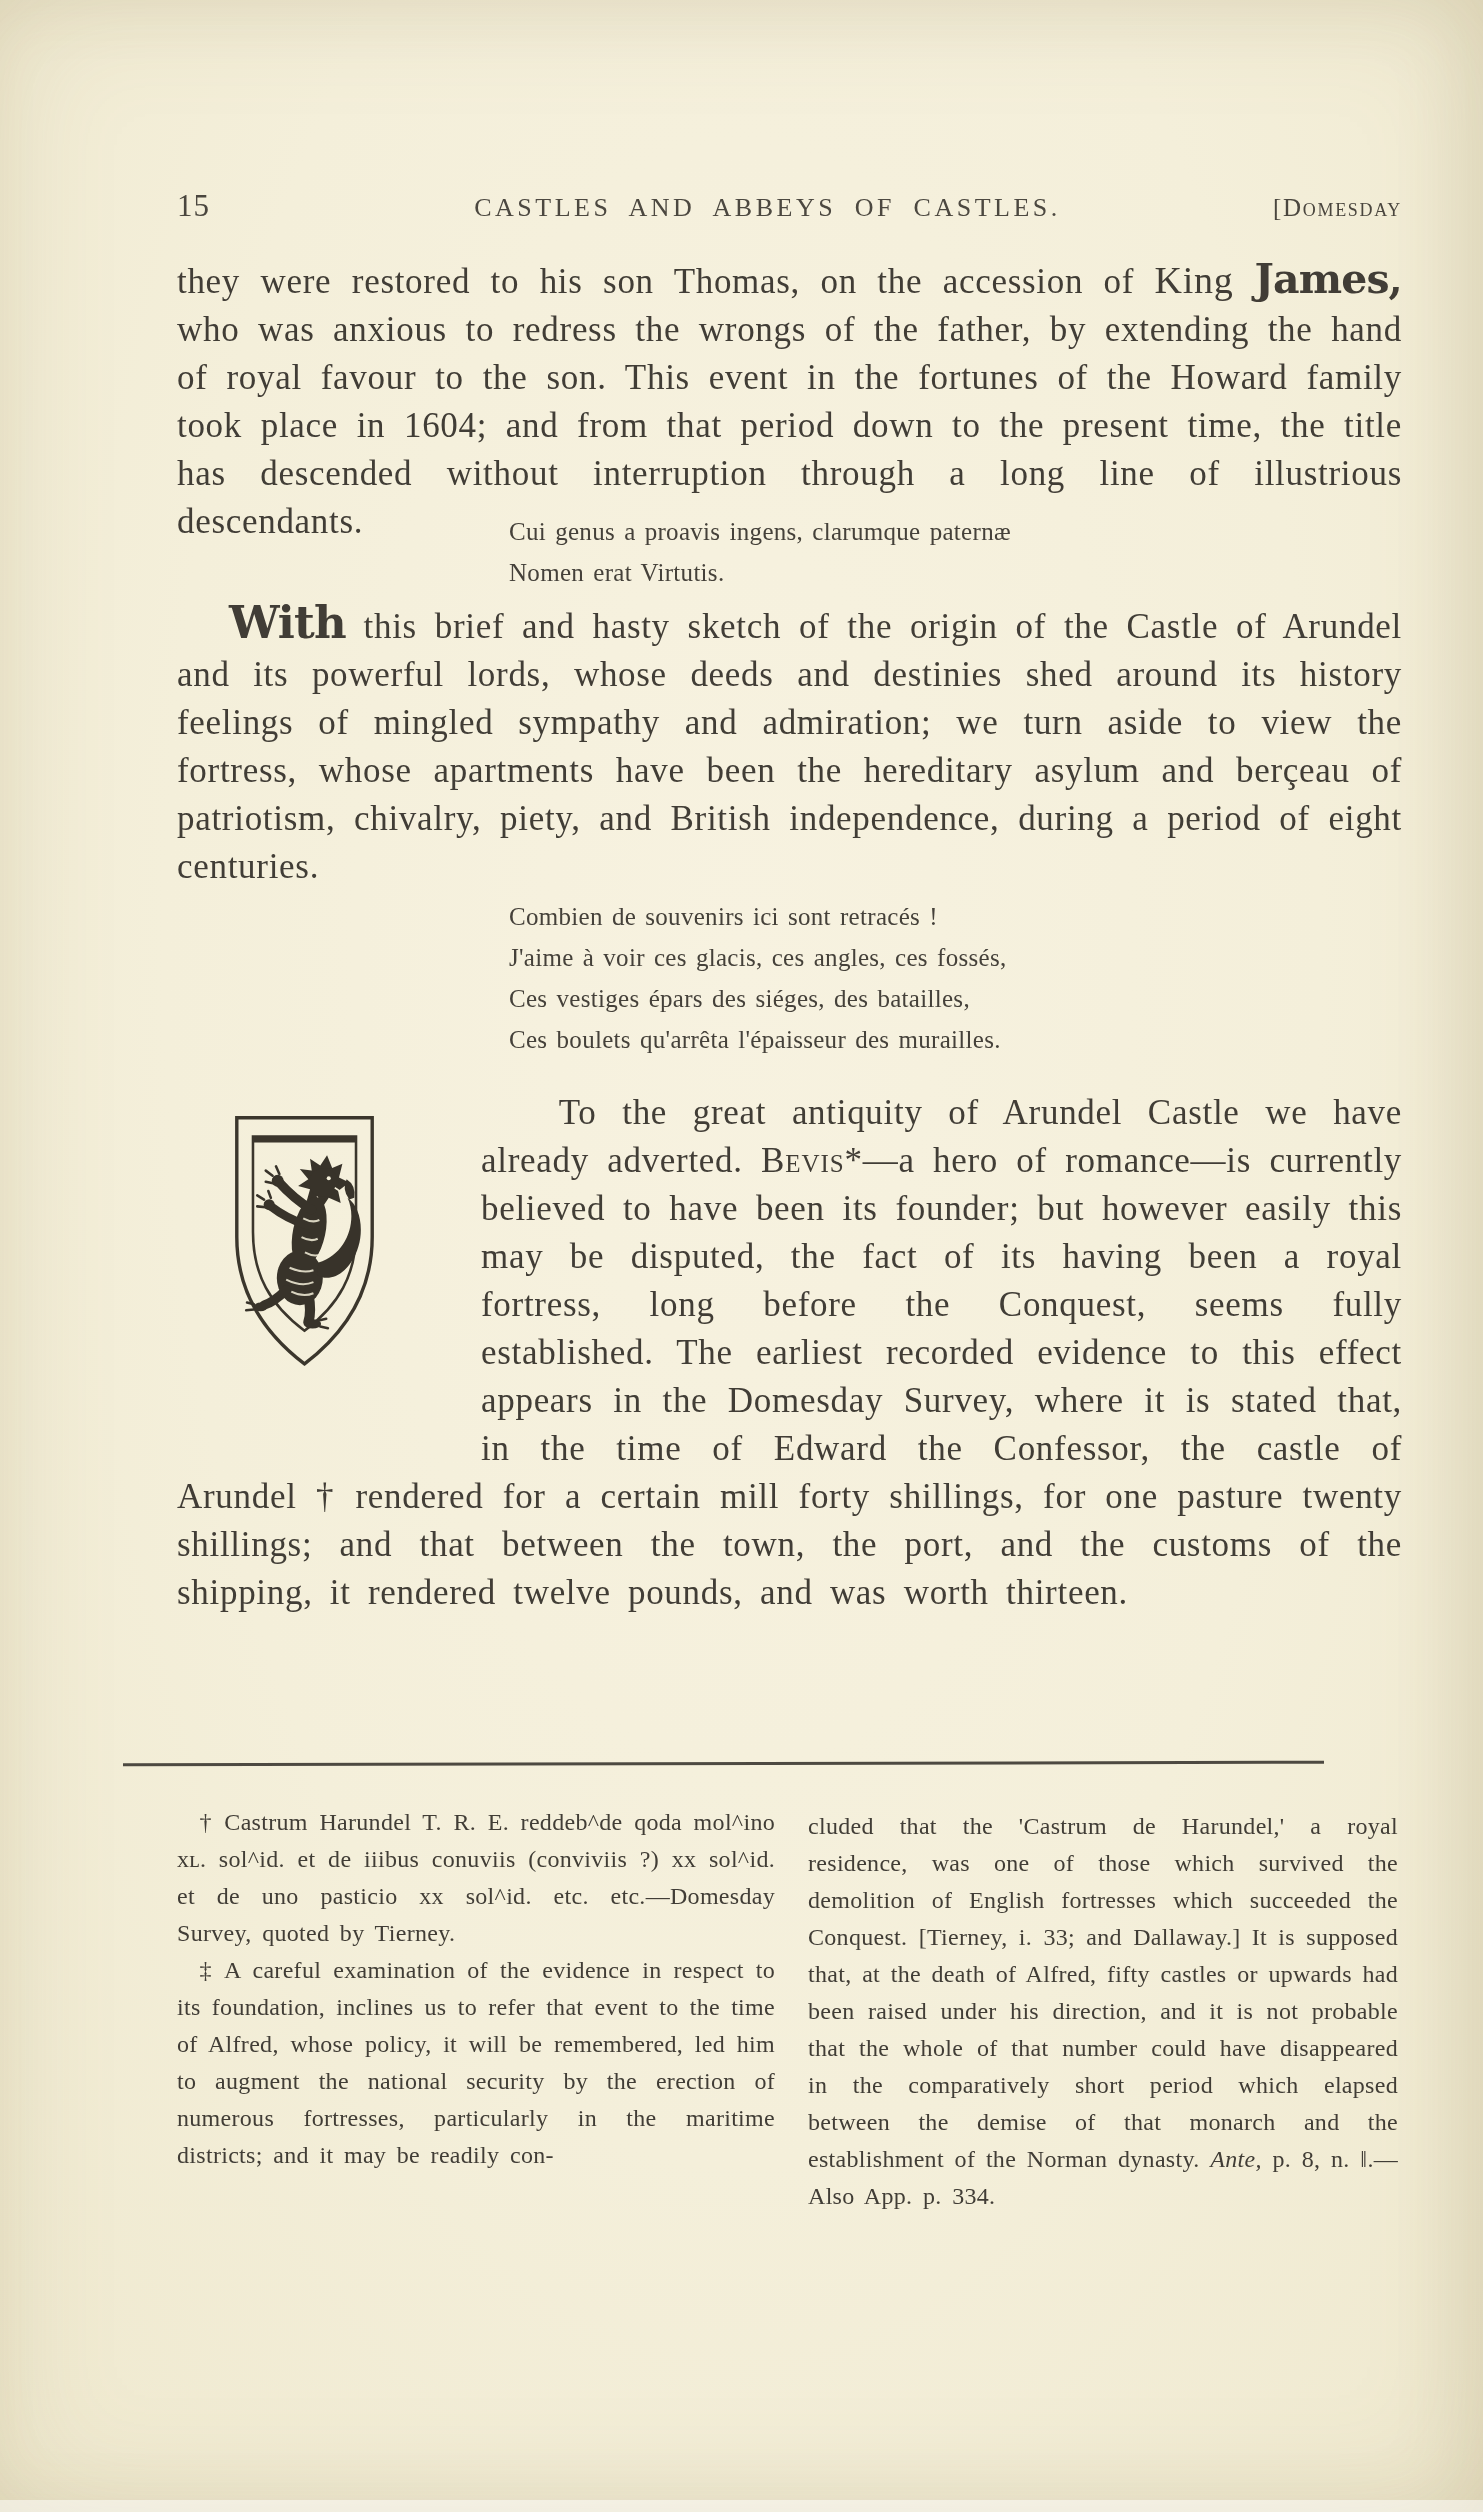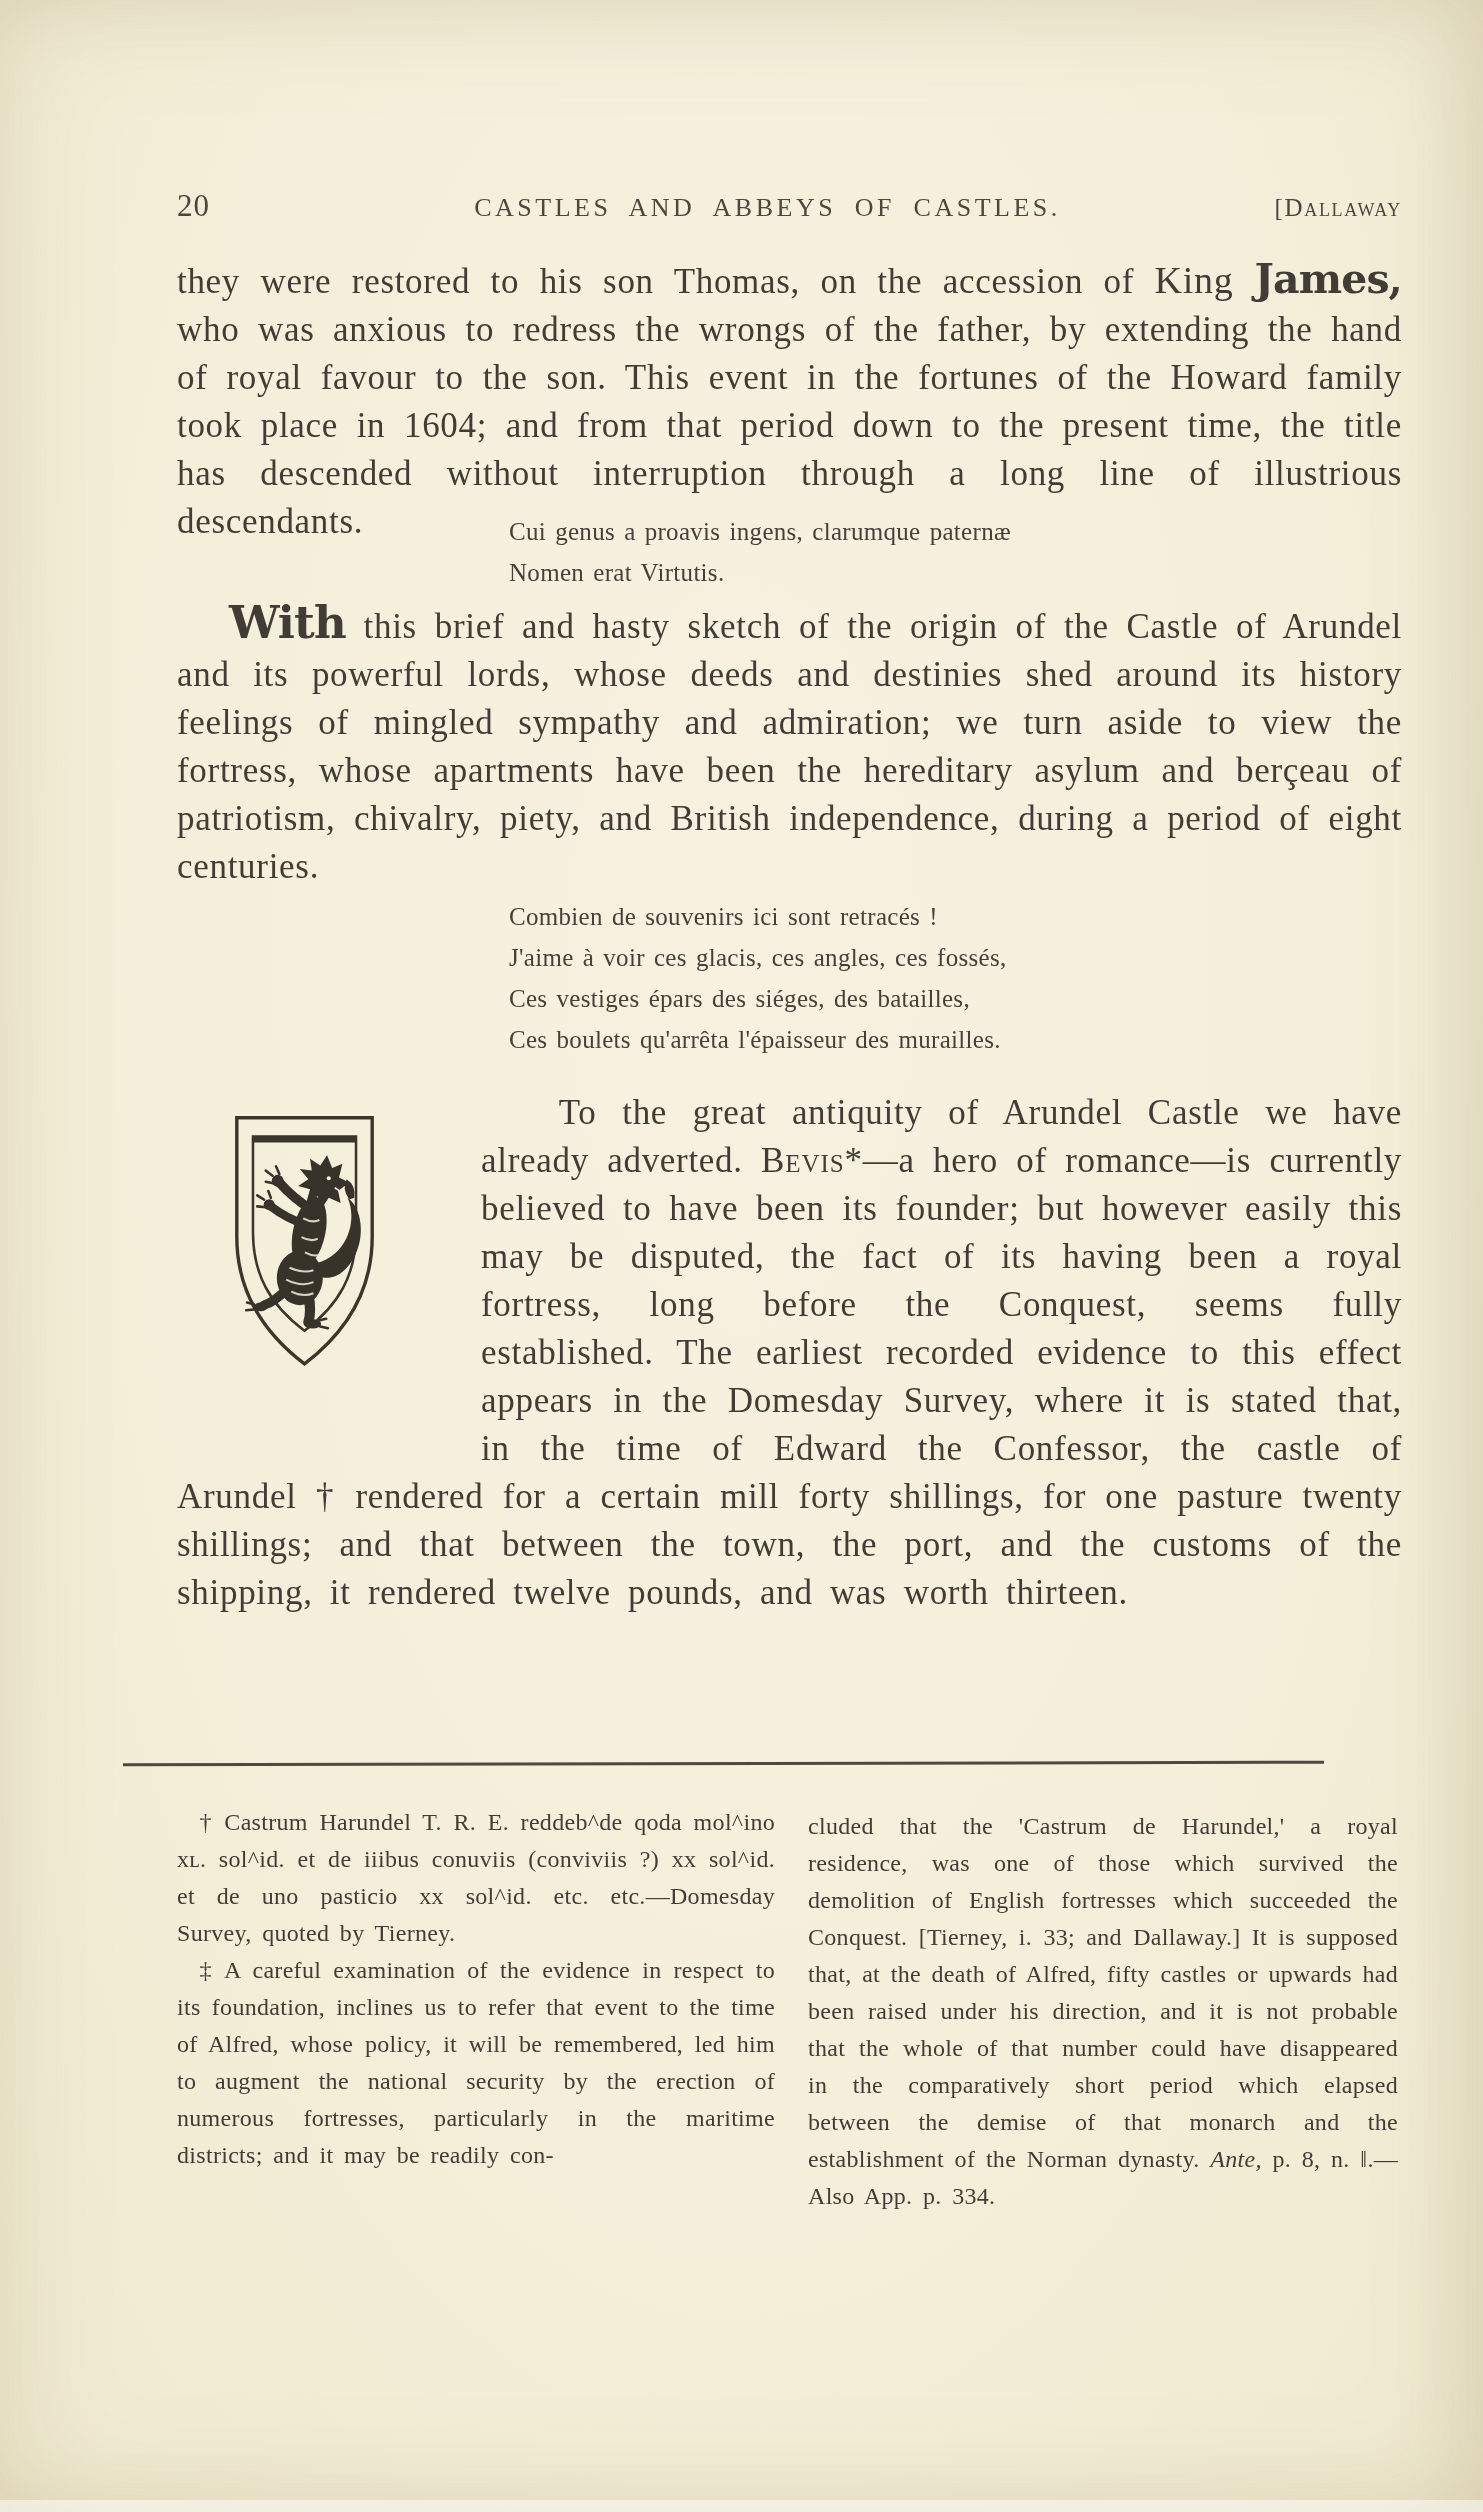--- a/index.html
+++ b/index.html
@@ -54,23 +54,23 @@
   .fn{margin:0;text-indent:22.4px;}
   .fn-cont{margin:4px;text-indent:0;}
   .it{font-style:italic;}
 </style>
 </head>
 <body>
 
 <div class="page">
 
   <div class="abs header-row">
-    <span class="page-num">20</span>
+    <span class="page-num">15</span>
     <span class="running-title">CASTLES AND ABBEYS OF CASTLES.</span>
-    <span class="header-side">[Dallaway</span>
+    <span class="header-side">[Domesday</span>
   </div>
 
   <p class="abs body-par" style="top:255px;">
     <span>they were restored to his son Thomas, on the accession of </span><span class="kingword">King </span><span class="blackletter">James,</span><span> who was anxious to redress the wrongs of the father, by extending the hand of royal favour to the son.  This event in the fortunes of the Howard family took place in 1604; and from that period down to the present time, the title has descended without interruption through a long line of illustrious descendants.</span>
   </p>
 
   <div class="abs quote quote-indent" style="top:511px;">
     <div class="qline">Cui genus a proavis ingens, clarumque paternæ</div>
     <div class="qline">Nomen erat Virtutis.</div>
   </div>

